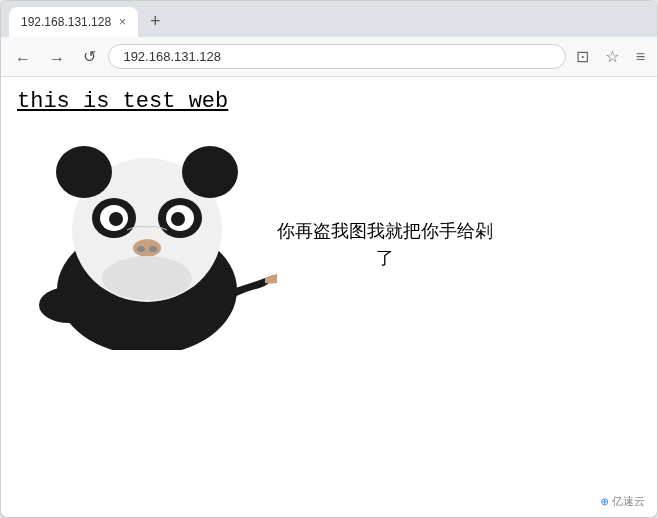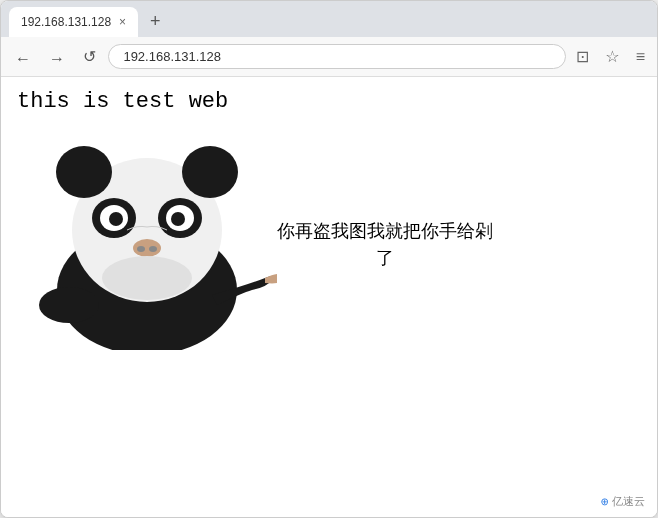--- a/index.html
+++ b/index.html
@@ -107,20 +107,21 @@
       background: #fff;
       padding: 12px 16px;
       overflow: auto;
       position: relative;
     }
     .page-text {
       font-family: 'Courier New', Courier, monospace;
       font-size: 22px;
       color: #000;
       margin-bottom: 16px;
+      text-decoration: underline;
     }
     .panda-container {
       display: flex;
       flex-direction: row;
       align-items: center;
       margin-top: 8px;
     }
     .panda-image {
       width: 260px;
       height: 220px;

